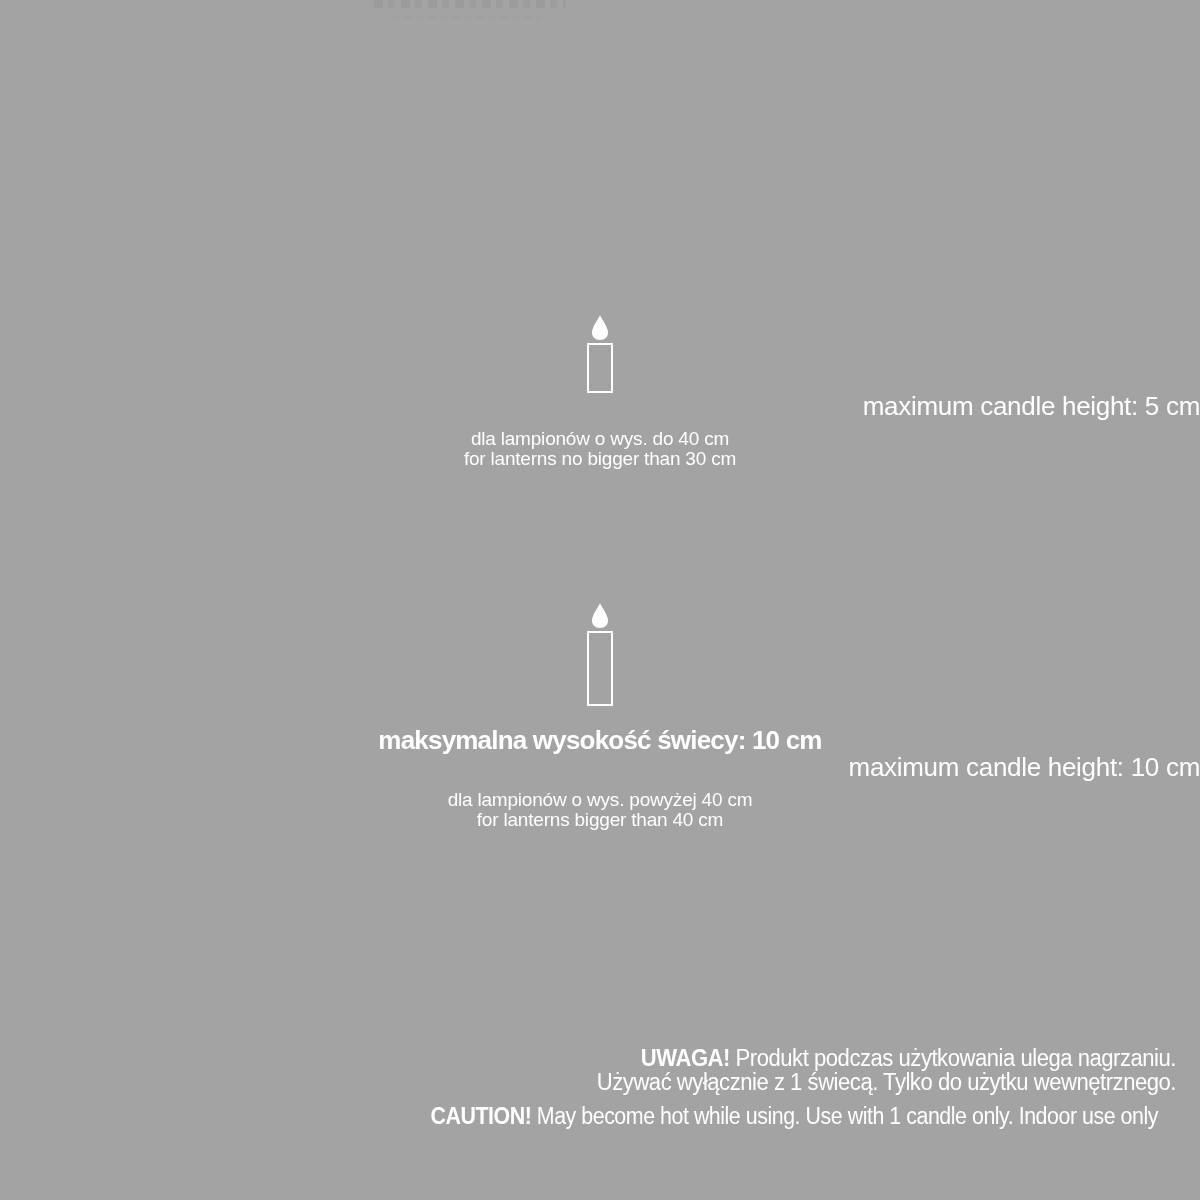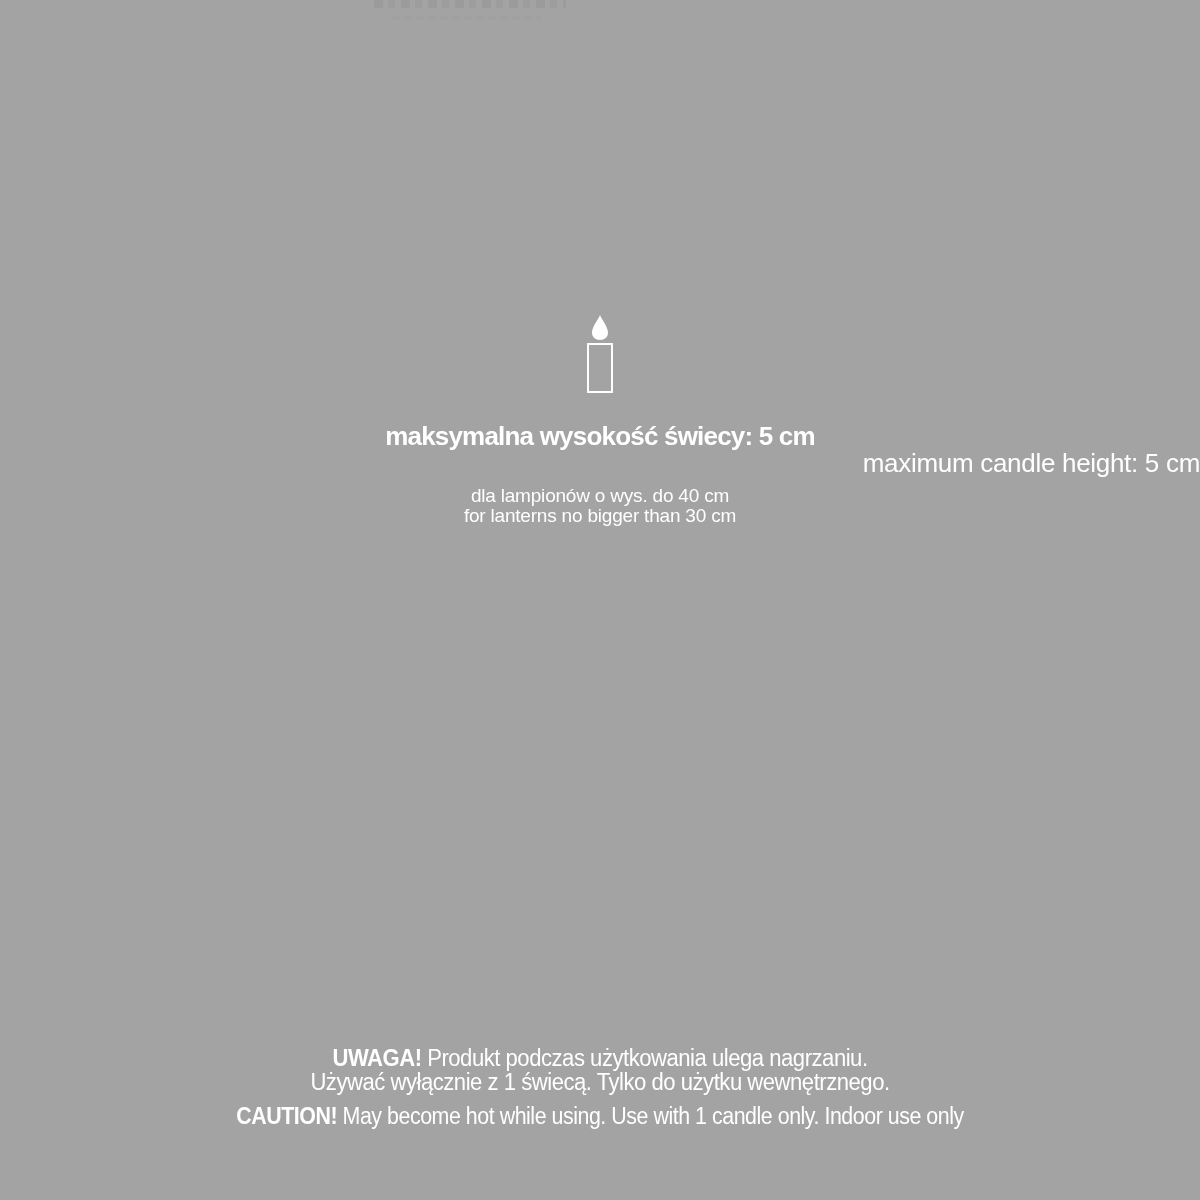--- a/index.html
+++ b/index.html
@@ -42,21 +42,21 @@
   .section-1 .title-pl { margin-top: 30px; }
   .section-2 .title-pl { margin-top: 21px; }
   .title-en {
     font-size: 26px; line-height: 27px; font-weight: normal;
     letter-spacing: -0.3px;
     text-align: right;
   }
   .notes { margin-top: 9px; }
   .note-line { font-size: 19px; line-height: 20px; letter-spacing: -0.2px; }
 
-  .warnings { position: absolute; top: 1046px; left: 0; width: 100%; text-align: center; }
+  .warnings { position: absolute; top: 1046px; left: 0; width: 100%; text-align: right; }
   .warn-line {
     font-size: 23px; line-height: 24px; letter-spacing: -0.5px;
     transform: scaleX(0.96); transform-origin: 50% 50%;
   }
   .warn-line b { font-weight: bold; }
   .warn-en { margin-top: 10px; transform: scaleX(0.93); }
 </style>
 </head>
 <body>
 
@@ -65,28 +65,39 @@
   <div class="top-artifact">
     <div class="frag-row frag-row-1"></div>
     <div class="frag-row frag-row-2"></div>
   </div>
 
   <section class="section section-1">
     <svg class="candle-svg" width="30" height="78" viewBox="0 0 30 78" aria-hidden="true">
       <path d="M15 0 C13.5 4 7 12 7 17.5 C7 22.2 10.5 25 15 25 C19.5 25 23 22.2 23 17.5 C23 12 16.5 4 15 0 Z" fill="#ffffff"></path>
       <rect x="3" y="29" width="24" height="48" fill="none" stroke="#ffffff" stroke-width="2"></rect>
     </svg>
-    <div class="title-pl">maksymalna wysokość świecy: 5 cm</div>
     <div class="title-en">maximum candle height: 5 cm</div>
     <div class="notes">
       <div class="note-line">dla lampionów o wys. do 40 cm</div>
       <div class="note-line">for lanterns no bigger than 30 cm</div>
     </div>
   </section>
 
+  <section class="section section-2">
+    <svg class="candle-svg" width="30" height="103" viewBox="0 0 30 103" aria-hidden="true">
+      <path d="M15 0 C13.5 4 7 12 7 17.5 C7 22.2 10.5 25 15 25 C19.5 25 23 22.2 23 17.5 C23 12 16.5 4 15 0 Z" fill="#ffffff"></path>
+      <rect x="3" y="29" width="24" height="73" fill="none" stroke="#ffffff" stroke-width="2"></rect>
+    </svg>
+    <div class="title-pl">maksymalna wysokość świecy: 10 cm</div>
+    <div class="title-en">maximum candle height: 10 cm</div>
+    <div class="notes">
+      <div class="note-line">dla lampionów o wys. powyżej 40 cm</div>
+      <div class="note-line">for lanterns bigger than 40 cm</div>
+    </div>
+  </section>
 
   <footer class="warnings">
     <div class="warn-line"><b>UWAGA!</b><span> Produkt podczas użytkowania ulega nagrzaniu.</span></div>
     <div class="warn-line">Używać wyłącznie z 1 świecą. Tylko do użytku wewnętrznego.</div>
     <div class="warn-line warn-en"><b>CAUTION!</b><span> May become hot while using. Use with 1 candle only. Indoor use only</span></div>
   </footer>
 
 </div>
 
 </body></html>

